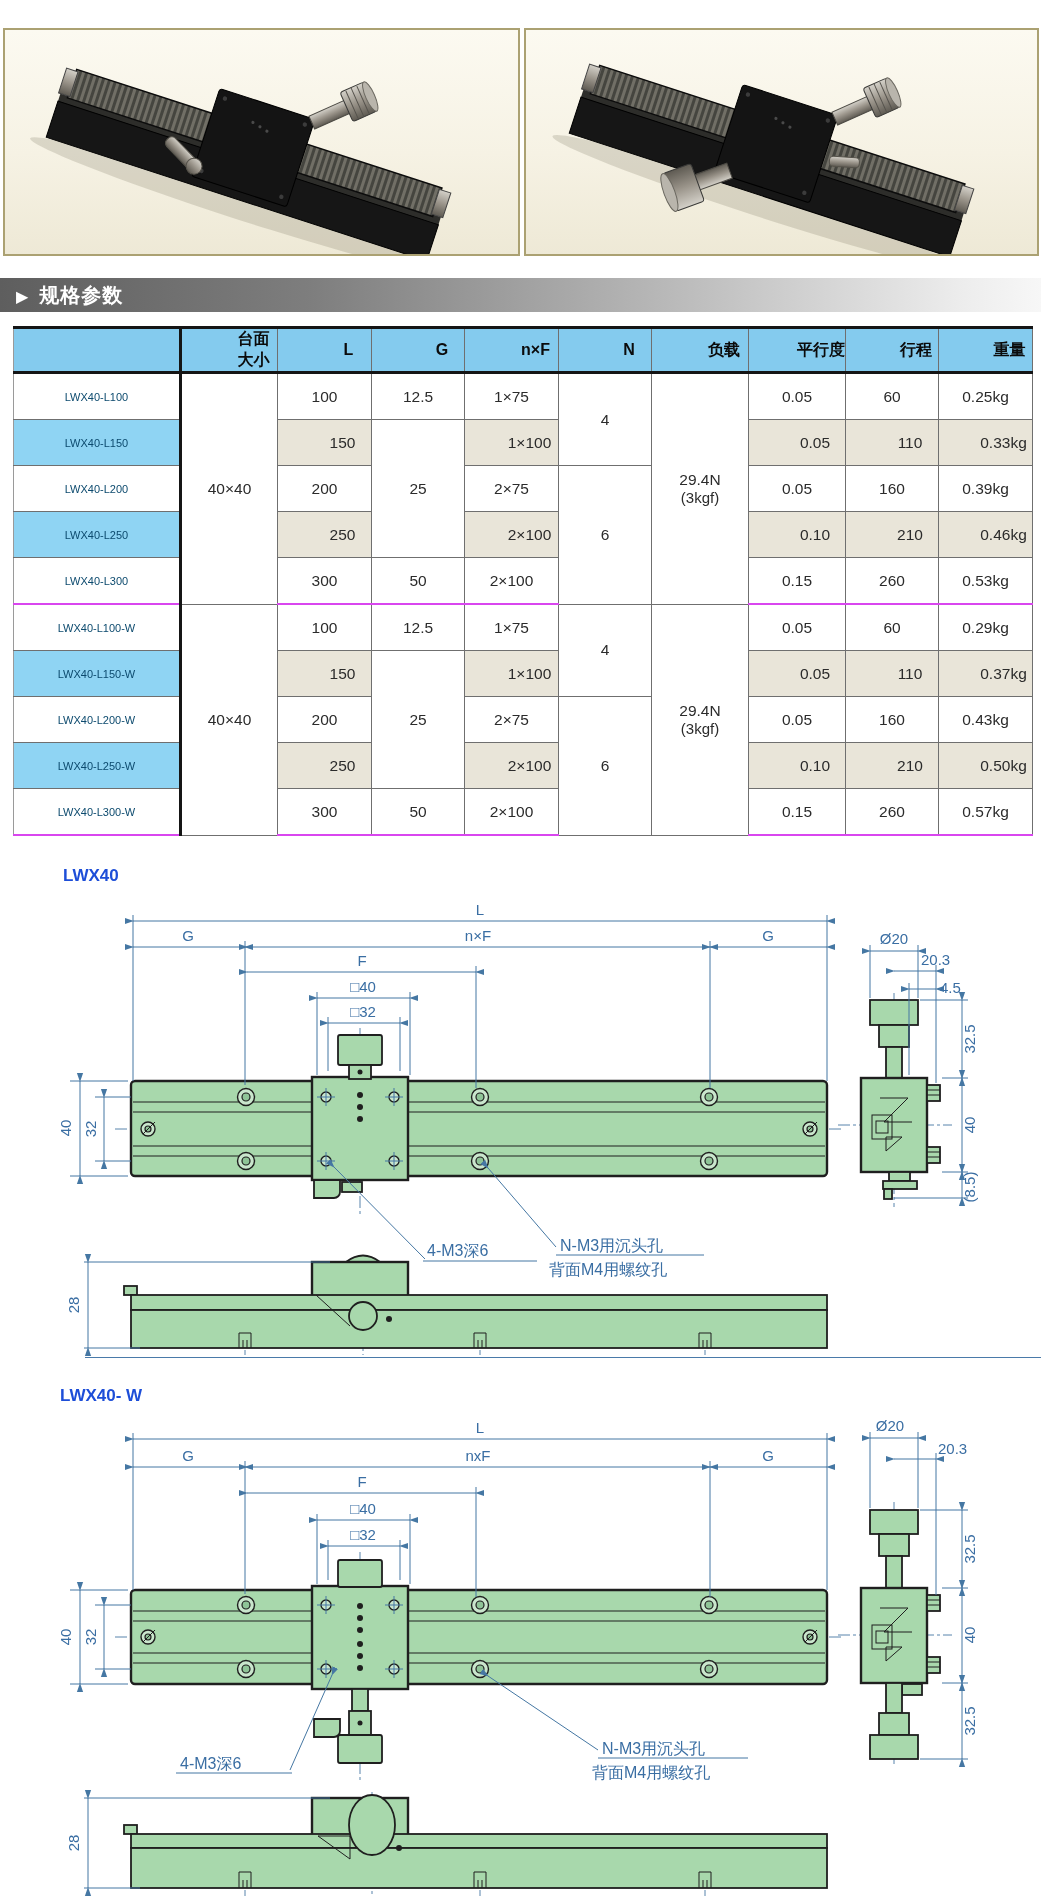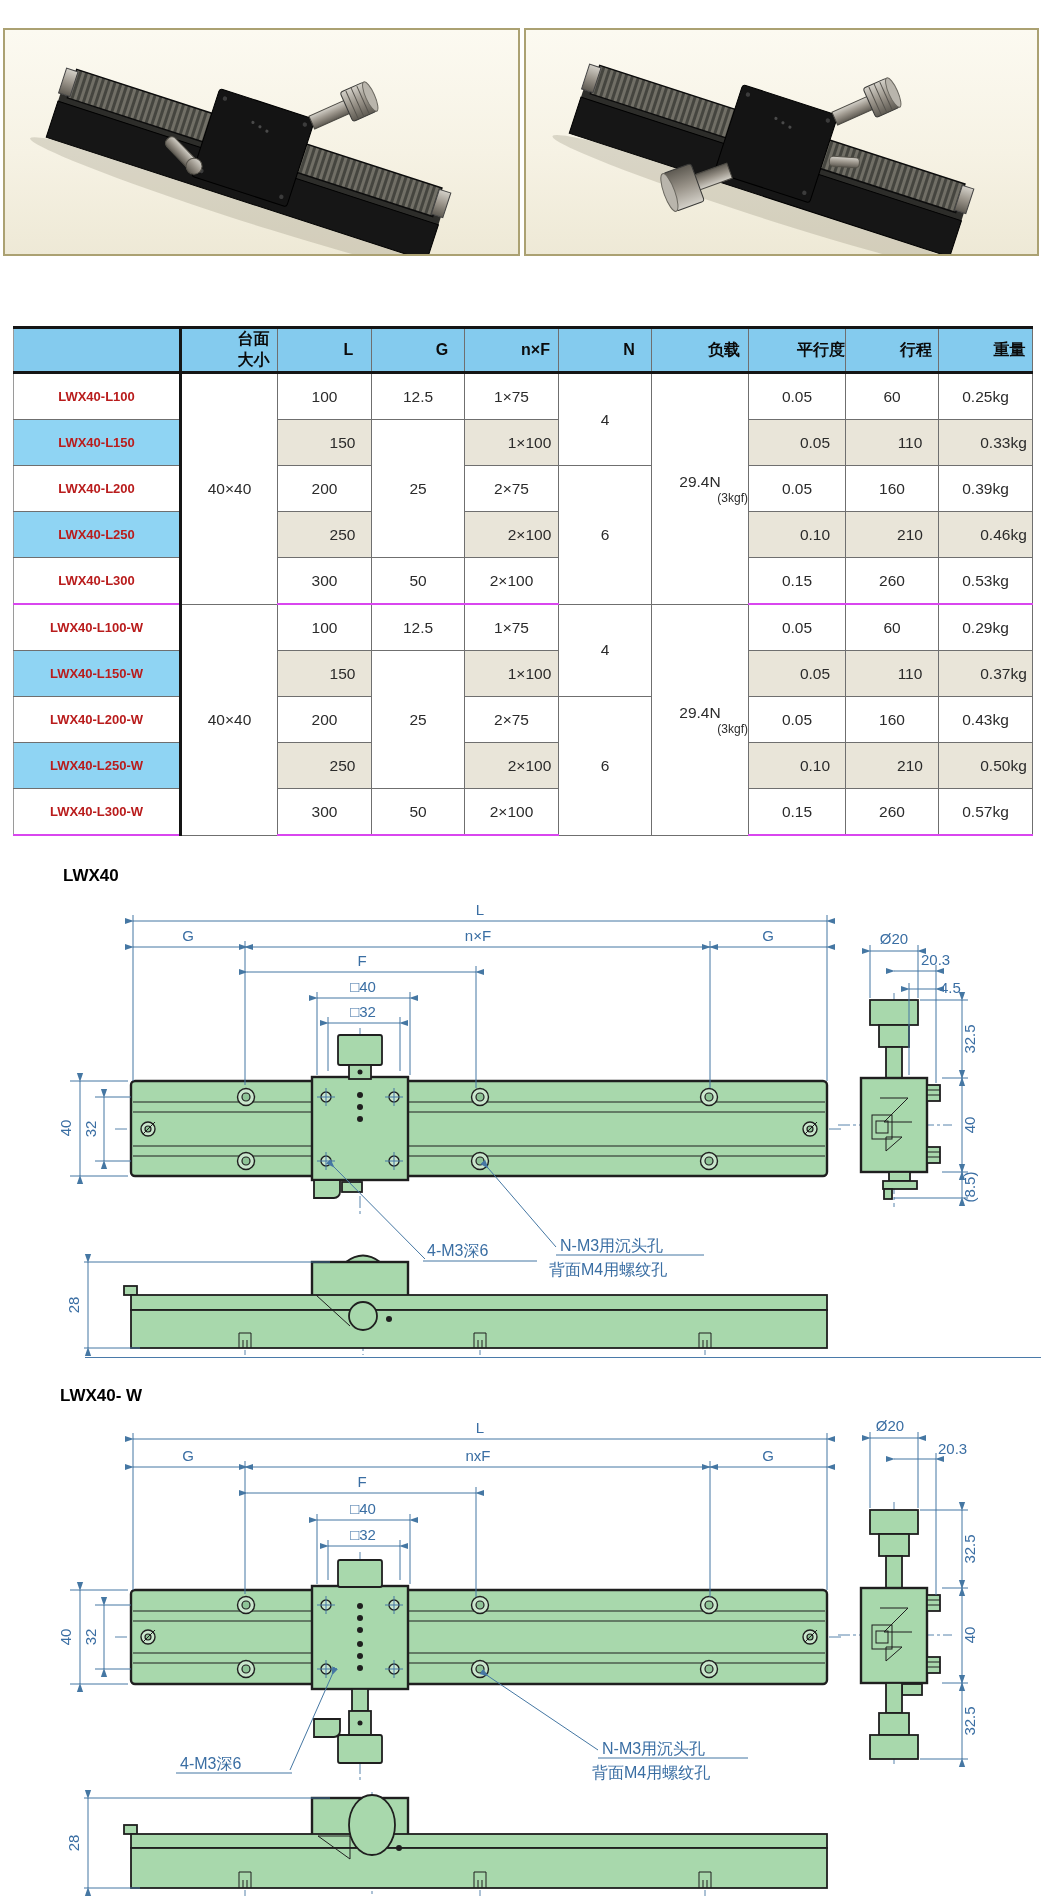--- a/index.html
+++ b/index.html
@@ -18,30 +18,30 @@
           color:#fff;font-size:20px;font-weight:bold;line-height:34px;padding-left:16px;letter-spacing:1px;}
   .secbar .arr{font-size:16px;margin-right:10px;}
 
   
   table.spec{position:absolute;left:13px;top:326px;width:1019px;border-collapse:collapse;table-layout:fixed;}
   table.spec th,table.spec td{border:1px solid #6f6f6f;text-align:center;vertical-align:middle;
           padding:0;font-size:15.5px;color:#2b2b2b;}
   table.spec thead th{background:#84CBEE;height:40px;font-size:16px;color:#0b0b0b;
           border-top:3px solid #151515;border-bottom:3px solid #151515;padding-left:48px;}
   table.spec td{height:45px;}
-  table.spec .c1{font-weight:bold;color:#b91c1c;border-right:3px solid #151515;font-size:13px;}
+  table.spec .c1{font-weight:normal;color:#0c4a6e;border-right:3px solid #151515;font-size:11px;}
   table.spec thead th.c1{border-right:3px solid #151515;}
   table.spec .hl{background:#8FD4F3;}
   table.spec .bg{background:#E9E5D9;padding-left:36px;}
   table.spec tr.gend td{border-bottom:2px solid #d946ef;}
   table.spec .c1,table.spec thead th:first-child{border-left:1px solid #9a9a9a;}
-  .load2{font-size:12px;text-align:right;}
+  .load2{font-size:15px;}
 
   
-  .dtitle{position:absolute;font-size:17px;font-weight:bold;color:#000000;}
+  .dtitle{position:absolute;font-size:17px;font-weight:bold;color:#1d4ed8;}
   #t1{left:63px;top:866px;}
   #t2{left:60px;top:1386px;}
   .divider{position:absolute;left:85px;top:1357px;width:956px;height:1px;background:#4a7aa9;}
 
   
   .g{fill:#A8D8AC;stroke:#1f1f1f;stroke-width:1.8;}
   .g2{stroke-width:2.4;}
   .ln{stroke:#1f1f1f;stroke-width:1;fill:none;}
   .hole-o{fill:#C9E6CC;stroke:#1f1f1f;stroke-width:1.4;}
   .hole-i{fill:#8FC497;stroke:#1f1f1f;stroke-width:1.2;}
@@ -142,20 +142,23 @@
           <rect x="34" y="-20" width="30" height="40" rx="3" fill="url(#met2)" stroke="#3a3a38"></rect>
           <ellipse cx="64" cy="0" rx="5.5" ry="20" fill="#b9b5ac" stroke="#6a675f"></ellipse>
         </g>
         <g transform="translate(56,6) rotate(-14)">
           <rect x="0" y="-5" width="30" height="10" rx="4" fill="url(#met2)" stroke="#55524a"></rect>
         </g>
       </g>
     </svg>
   </div>
 
+  <div class="secbar">
+    <span class="arr">▶</span><span>规格参数</span>
+  </div>
 
   <table class="spec">
     <colgroup>
       <col style="width:167px">
         <col style="width:97px">
         <col style="width:94px">
         <col style="width:93px">
         <col style="width:94px">
       <col style="width:93px">
         <col style="width:97px">

